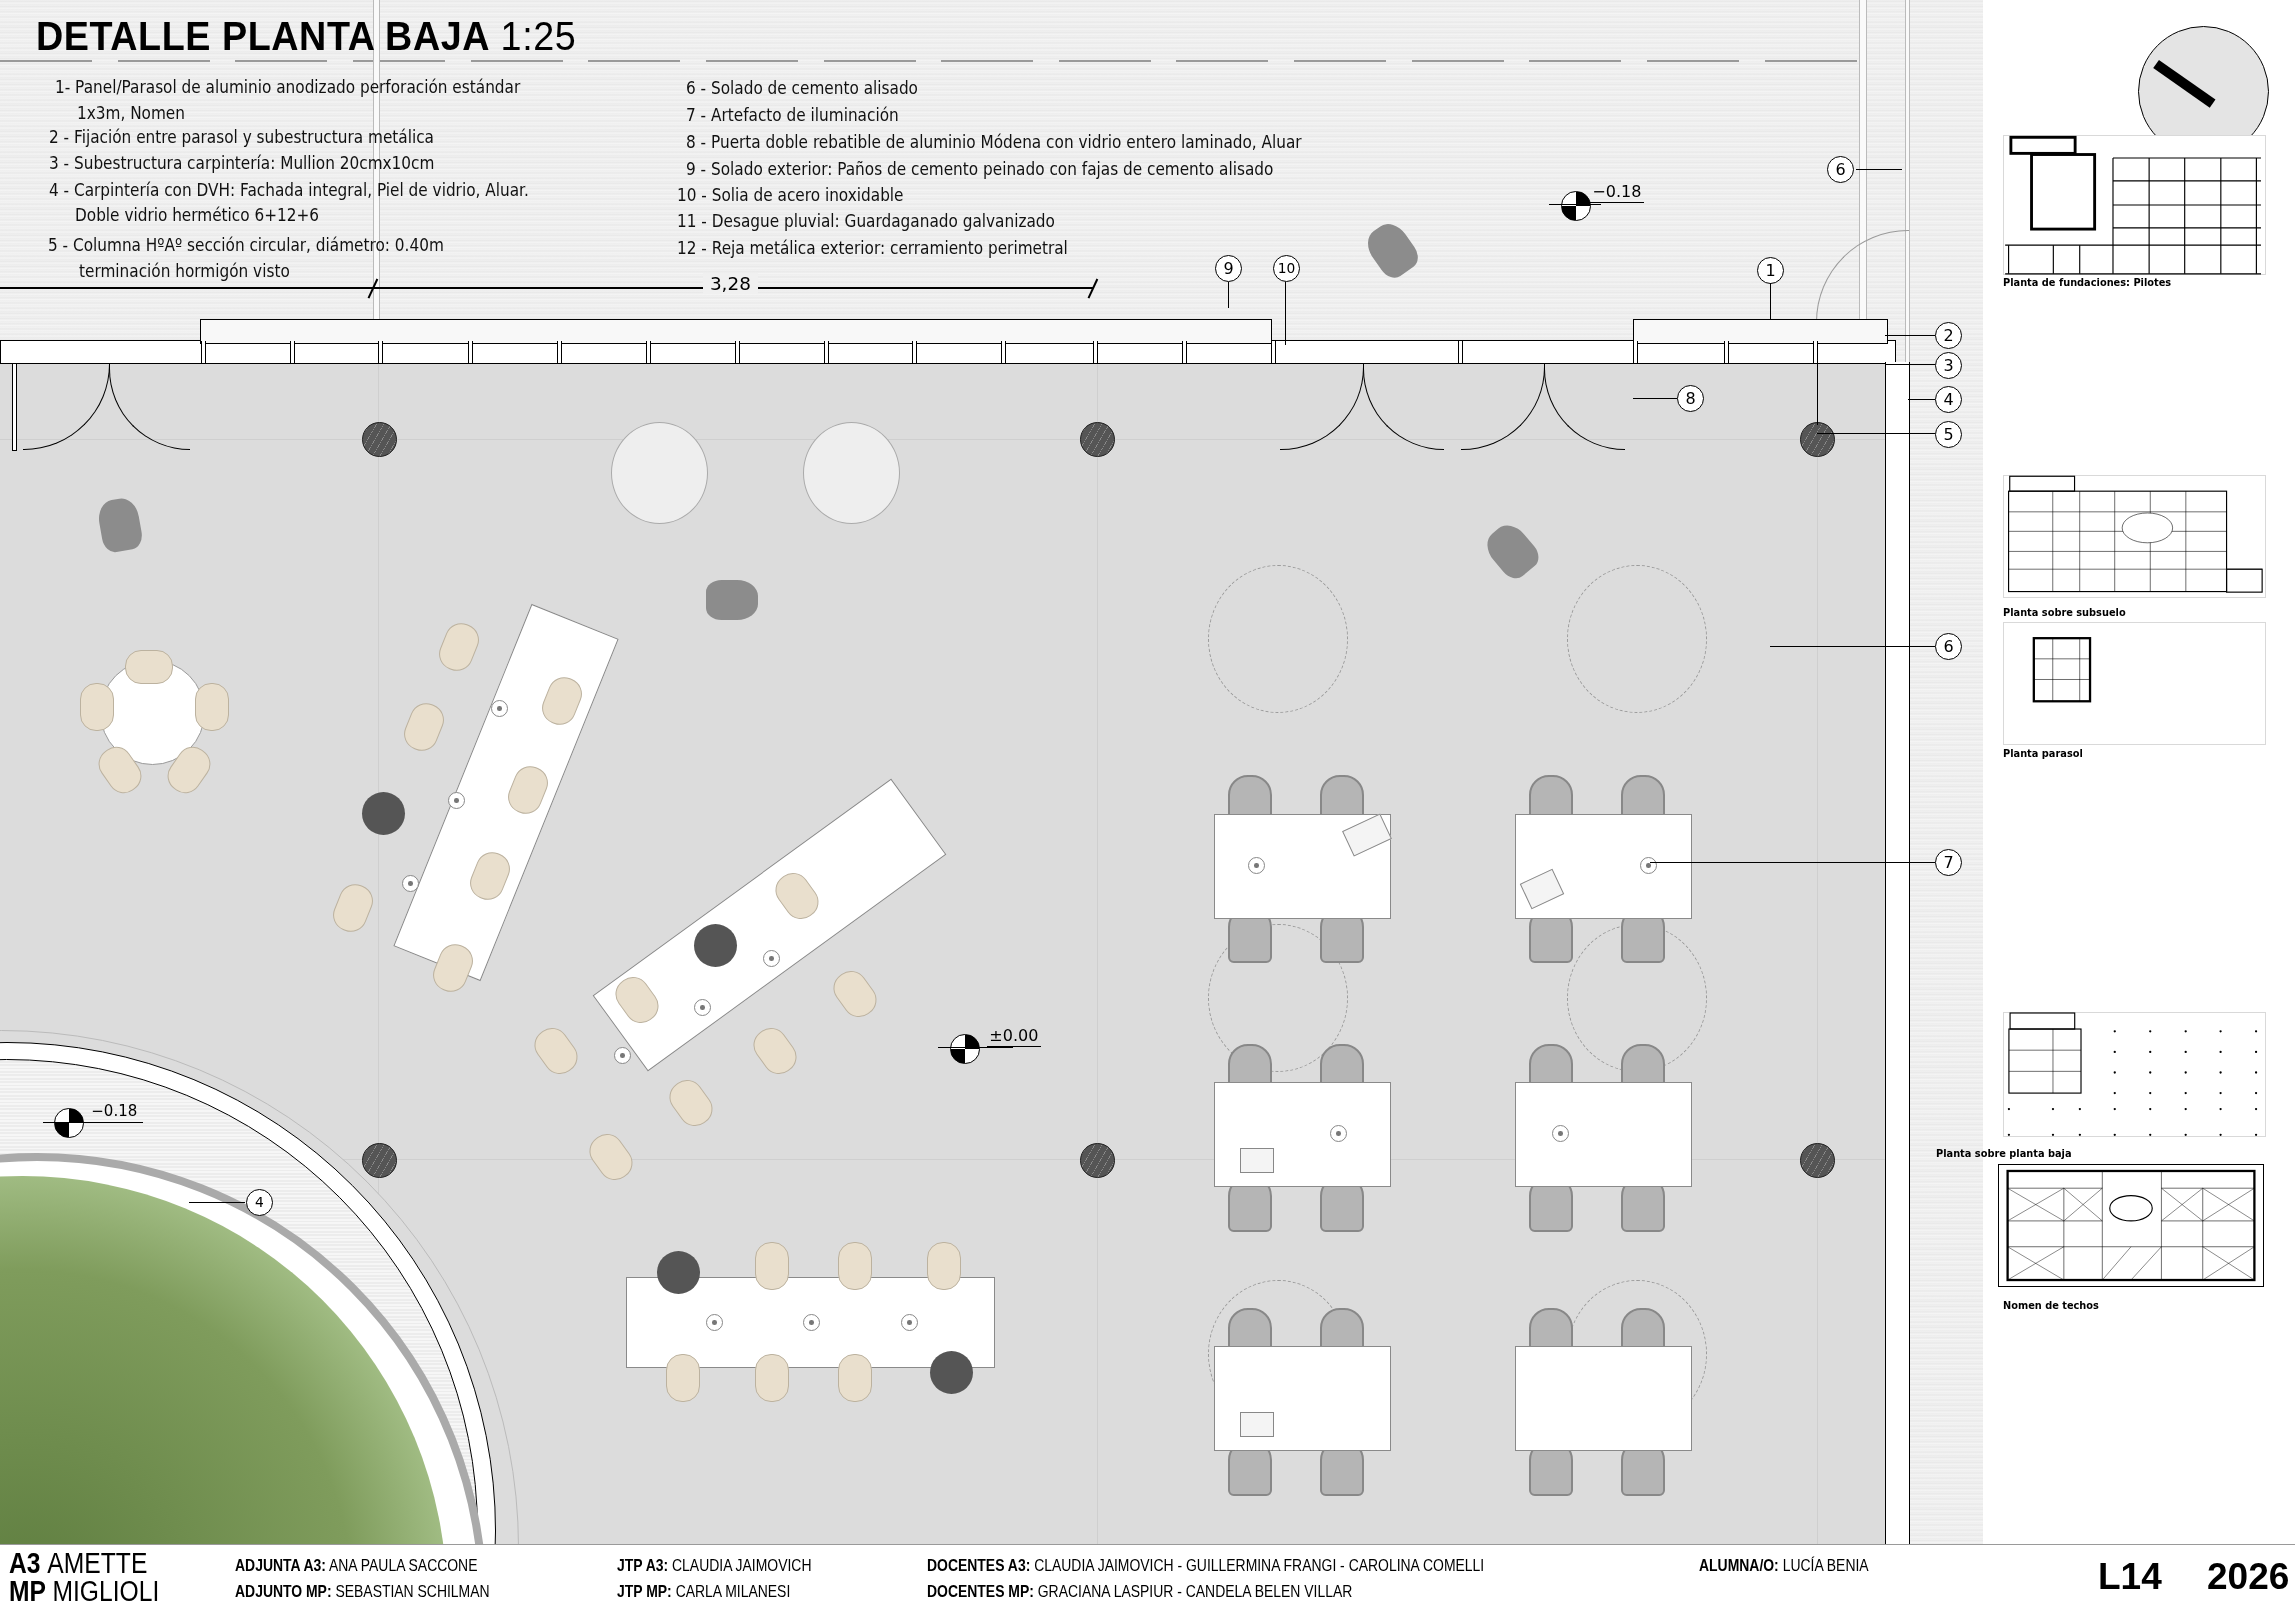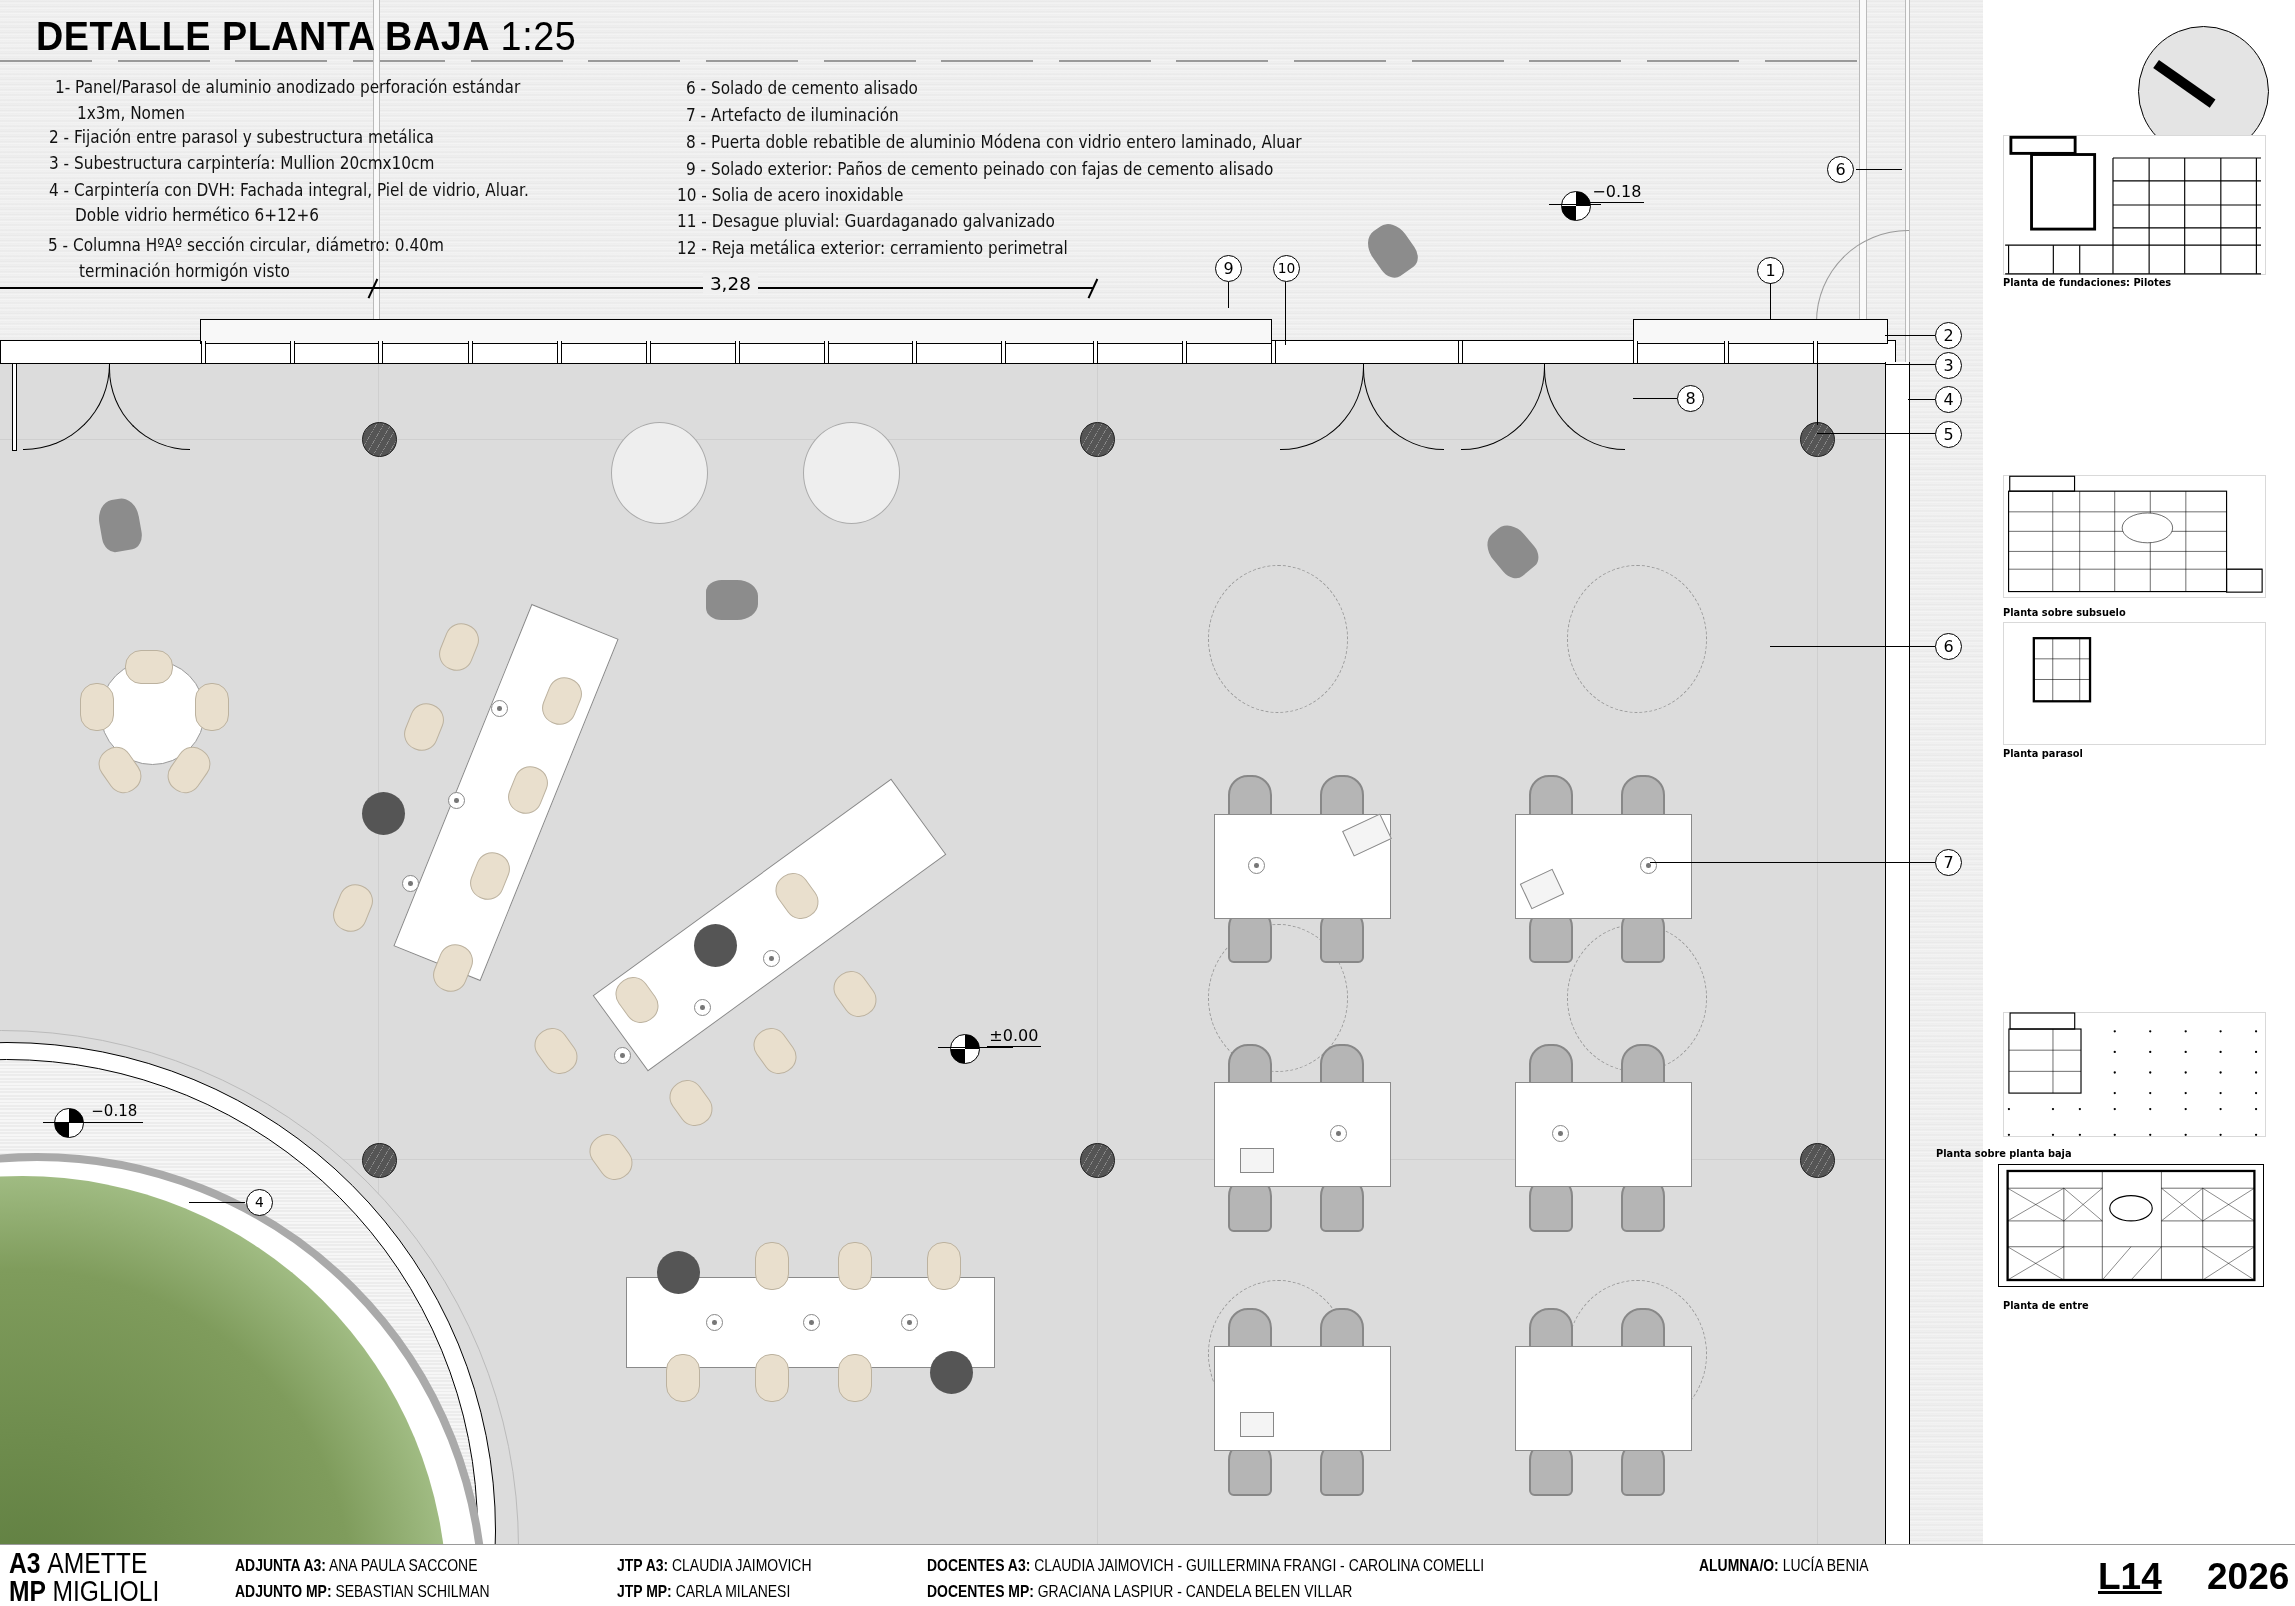--- a/index.html
+++ b/index.html
@@ -443,33 +443,33 @@
     <line x1="355" y1="97" x2="445" y2="40" stroke="#000" stroke-width="0.8"></line>
     <line x1="355" y1="40" x2="445" y2="97" stroke="#000" stroke-width="0.8"></line>
     <line x1="15" y1="200" x2="113" y2="142" stroke="#000" stroke-width="0.8"></line>
     <line x1="15" y1="142" x2="113" y2="200" stroke="#000" stroke-width="0.8"></line>
     <line x1="180" y1="200" x2="230" y2="142" stroke="#000" stroke-width="0.8"></line>
     <line x1="230" y1="200" x2="283" y2="142" stroke="#000" stroke-width="0.8"></line>
     <line x1="355" y1="200" x2="445" y2="142" stroke="#000" stroke-width="0.8"></line>
     <line x1="355" y1="142" x2="445" y2="200" stroke="#000" stroke-width="0.8"></line>
   </svg>
 </div>
-<div class="thumb-label" style="left:2003px;top:1300px;">Planta de entre</div>
+<div class="thumb-label" style="left:2003px;top:1300px;">Nomen de techos</div>
 
 <div class="footer"></div>
 
 <div class="ft-big" style="left:8.6px;top:1547px;"><span>A3</span> <span class="n">AMETTE</span></div>
 <div class="ft-big" style="left:8.6px;top:1575px;"><span>MP</span> <span class="n">MIGLIOLI</span></div>
 
 <div class="ft" style="left:235px;top:1556px;"><span class="ftb">ADJUNTA A3:</span> <span>ANA PAULA SACCONE</span></div>
 <div class="ft" style="left:235px;top:1582px;"><span class="ftb">ADJUNTO MP:</span> <span>SEBASTIAN SCHILMAN</span></div>
 
 <div class="ft" style="left:617px;top:1556px;"><span class="ftb">JTP A3:</span> <span>CLAUDIA JAIMOVICH</span></div>
 <div class="ft" style="left:617px;top:1582px;"><span class="ftb">JTP MP:</span> <span>CARLA MILANESI</span></div>
 
 <div class="ft" style="left:927px;top:1556px;"><span class="ftb">DOCENTES A3:</span> <span>CLAUDIA JAIMOVICH - GUILLERMINA FRANGI - CAROLINA COMELLI</span></div>
 <div class="ft" style="left:927px;top:1582px;"><span class="ftb">DOCENTES MP:</span> <span>GRACIANA LASPIUR - CANDELA BELEN VILLAR</span></div>
 
 <div class="ft" style="left:1699px;top:1556px;"><span class="ftb">ALUMNA/O:</span> <span>LUCÍA BENIA</span></div>
 
-<div class="lcode" style="left:2098px;top:1556px;text-decoration:underline;">L14</div>
+<div class="lcode" style="left:2098px;top:1556px;">L14</div>
 <div class="lcode" style="left:2207px;top:1556px;">2026</div>
 
 
 </body></html>

